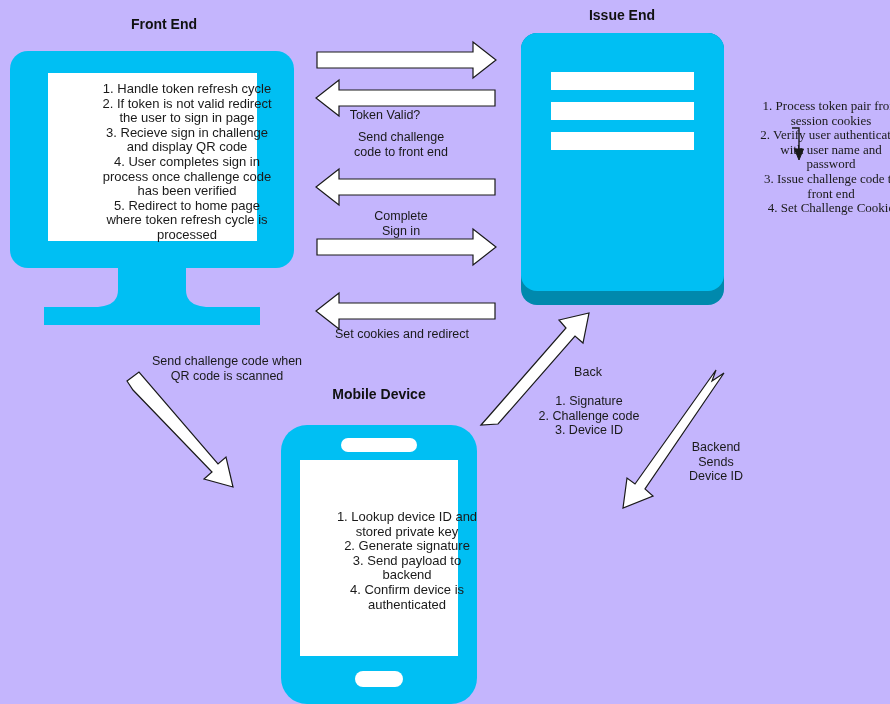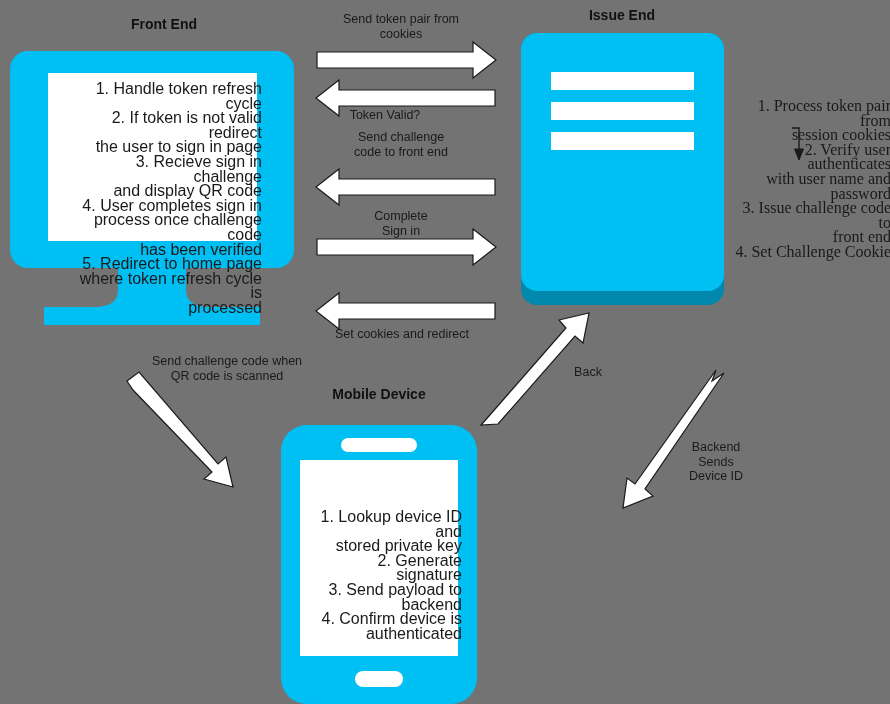--- a/index.html
+++ b/index.html
@@ -4,39 +4,40 @@
 <style>
   html, body {
     margin: 0;
     padding: 0;
     background: #ffffff;
   }
   #canvas {
     position: relative;
     width: 890px;
     height: 704px;
-    background: #737373;
+    background: #c4b5fd;
     font-family: "Liberation Sans", sans-serif;
     overflow: hidden;
   }
   .heading {
     position: absolute;
     font-size: 14px;
     font-weight: bold;
     color: #111111;
     text-align: center;
     white-space: nowrap;
   }
   .steps {
     position: absolute;
-    font-size: 16px;
+    font-size: 13px;
     line-height: 14.6px;
     color: #1a1a1a;
     white-space: pre-line;
-    text-align: right;
+    text-align: center;
+    margin-left: 20px;
   }
   .arrow-label {
     position: absolute;
     font-size: 12.5px;
     line-height: 14.6px;
     color: #1a1a1a;
     text-align: center;
     white-space: pre-line;
   }
   .svg-layer {
@@ -133,36 +134,37 @@
 4. Set Challenge Cookie</div>
 
     <div class="steps" style="left:312px; top:510px; width:150px;">1. Lookup device ID and
 stored private key
 2. Generate signature
 3. Send payload to
 backend
 4. Confirm device is
 authenticated</div>
 
-    <div class="arrow-label" style="left:325px; top:12px; width:152px;">Send token pair from
-cookies</div>
 
     <div class="arrow-label" style="left:314px; top:108px; width:142px;">Token Valid?</div>
 
     <div class="arrow-label" style="left:330px; top:130px; width:142px;">Send challenge
 code to front end</div>
 
     <div class="arrow-label" style="left:330px; top:209px; width:142px;">Complete
 Sign in</div>
 
     <div class="arrow-label" style="left:318px; top:327px; width:168px;">Set cookies and redirect</div>
 
     <div class="arrow-label" style="left:143px; top:354px; width:168px;">Send challenge code when
 QR code is scanned</div>
 
     <div class="arrow-label" style="left:545px; top:365px; width:86px;">Back</div>
+    <div class="arrow-label" style="left:533px; top:394px; width:112px;">1. Signature
+2. Challenge code
+3. Device ID</div>
 
     <div class="arrow-label" style="left:675px; top:440px; width:82px;">Backend
 Sends
 Device ID</div>
   </div>
 
 </div>
 
 </body></html>

